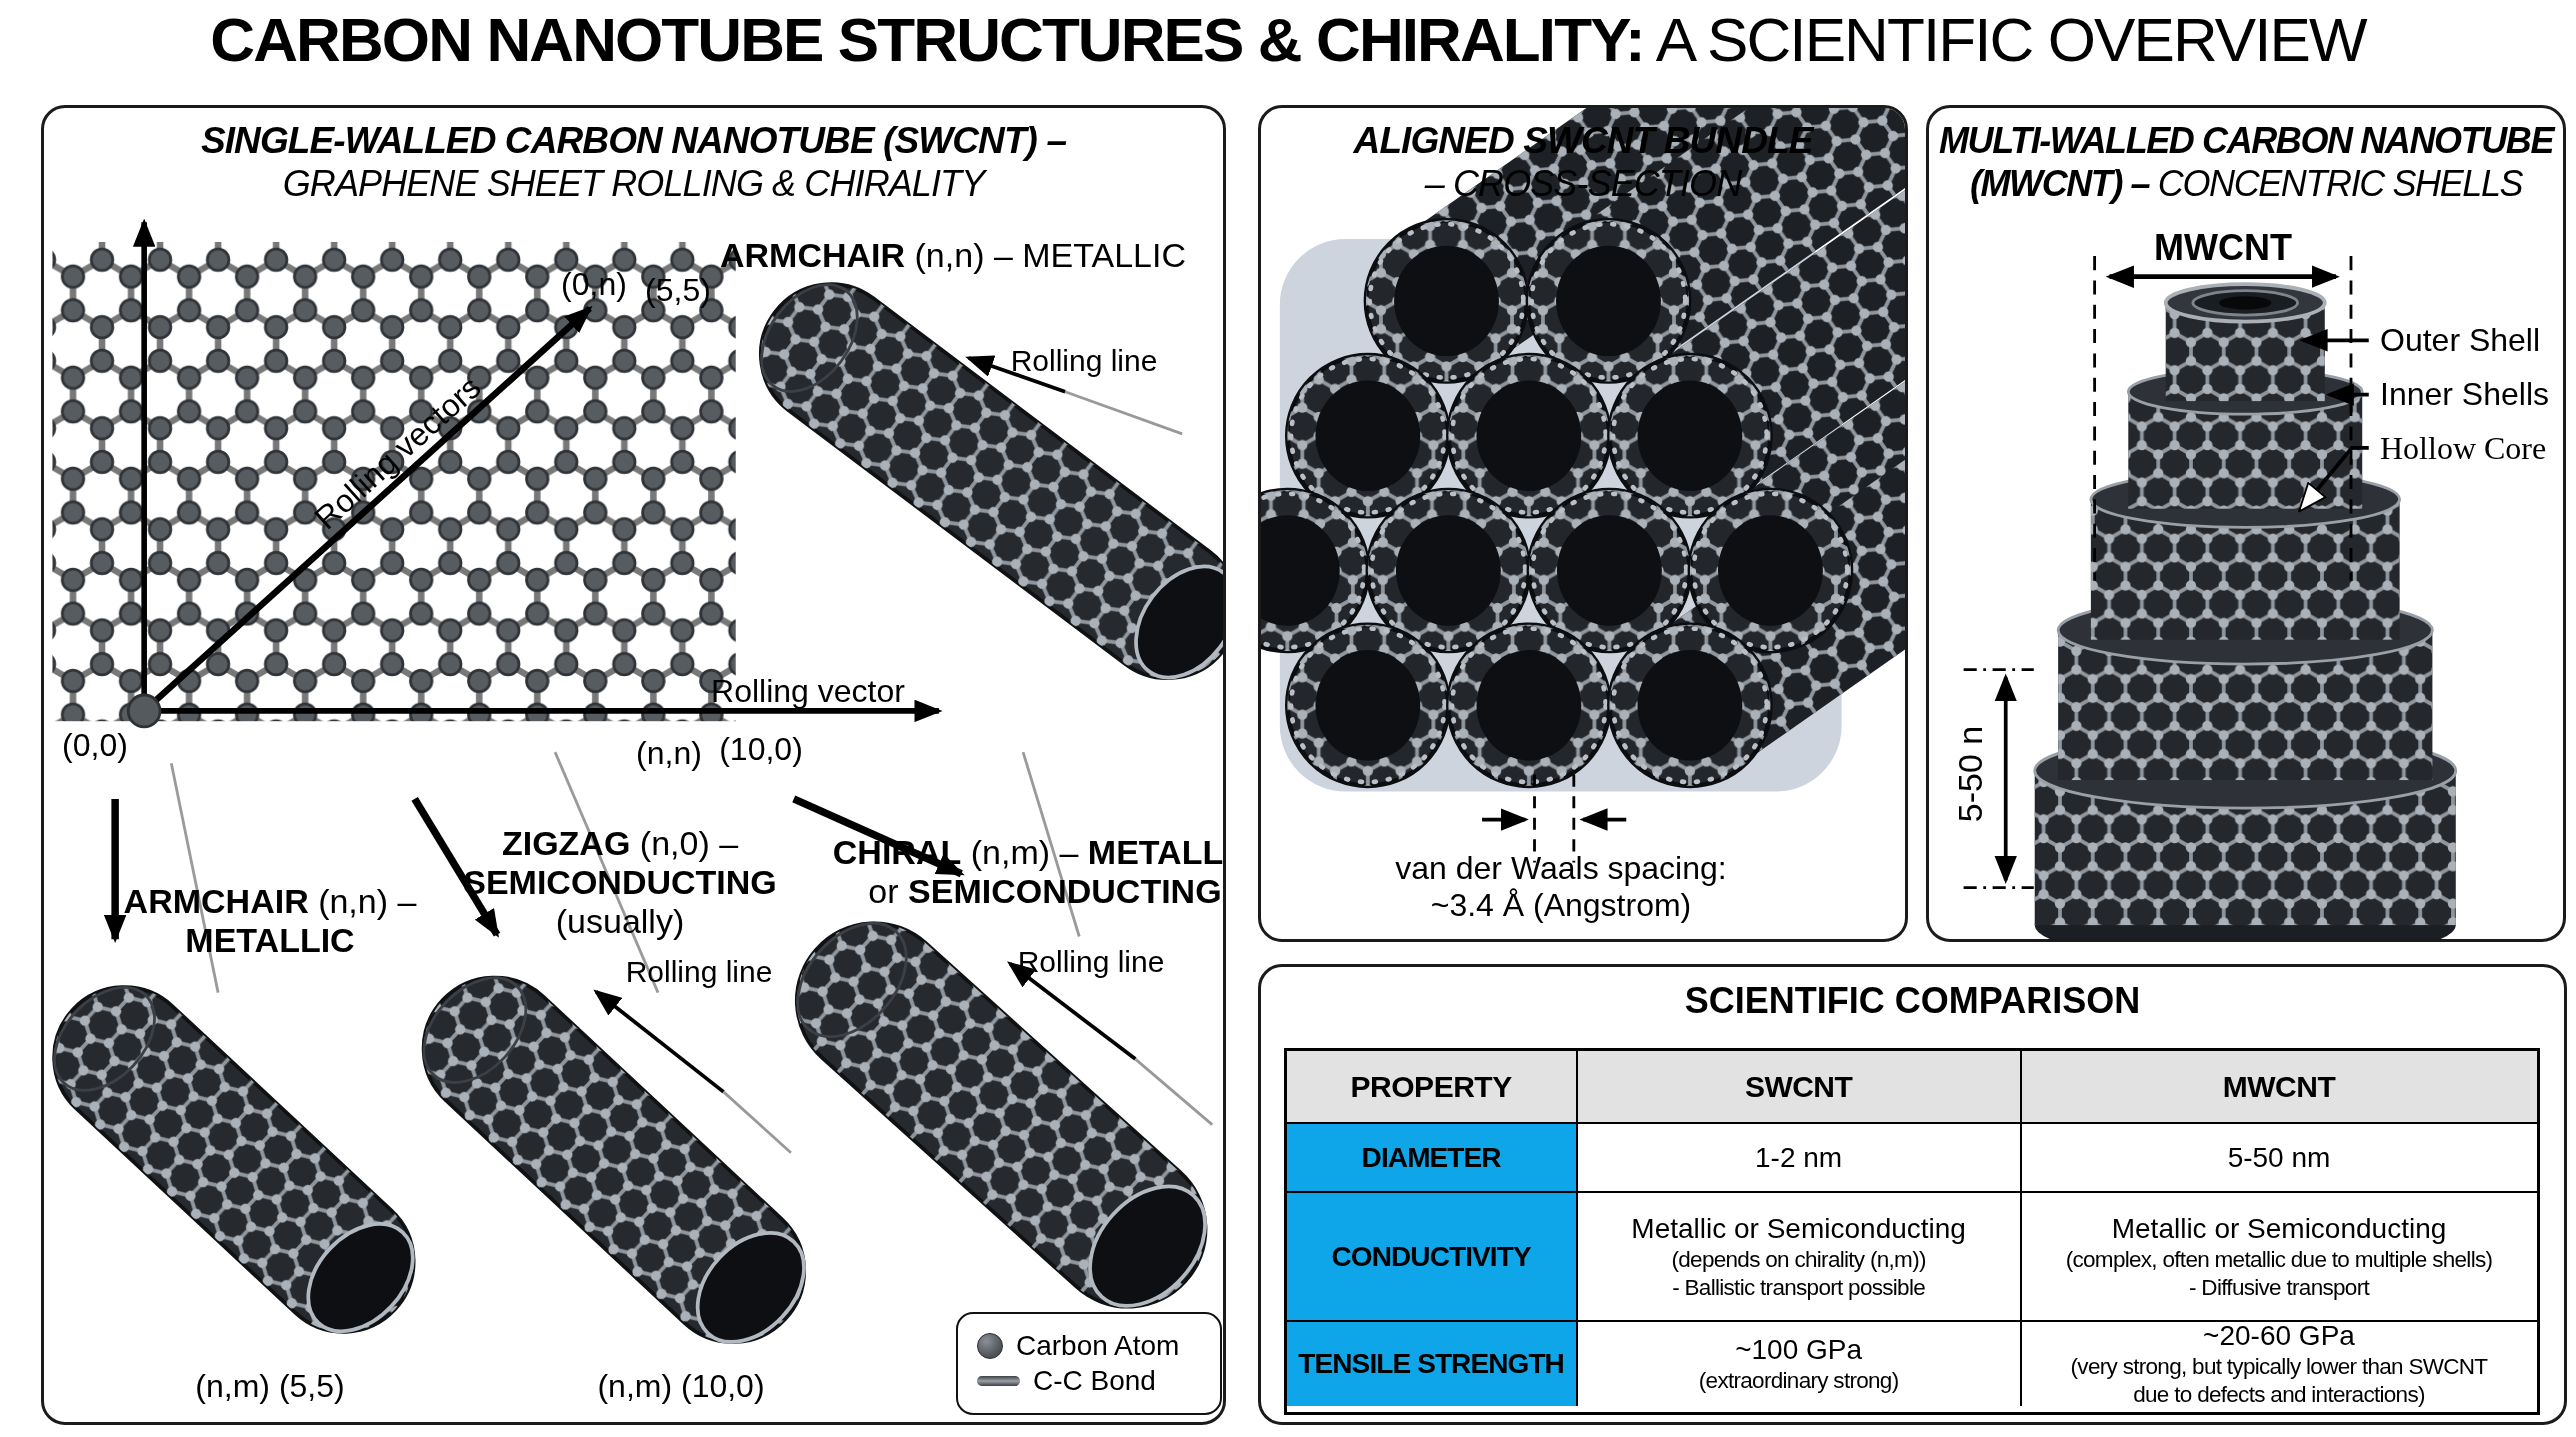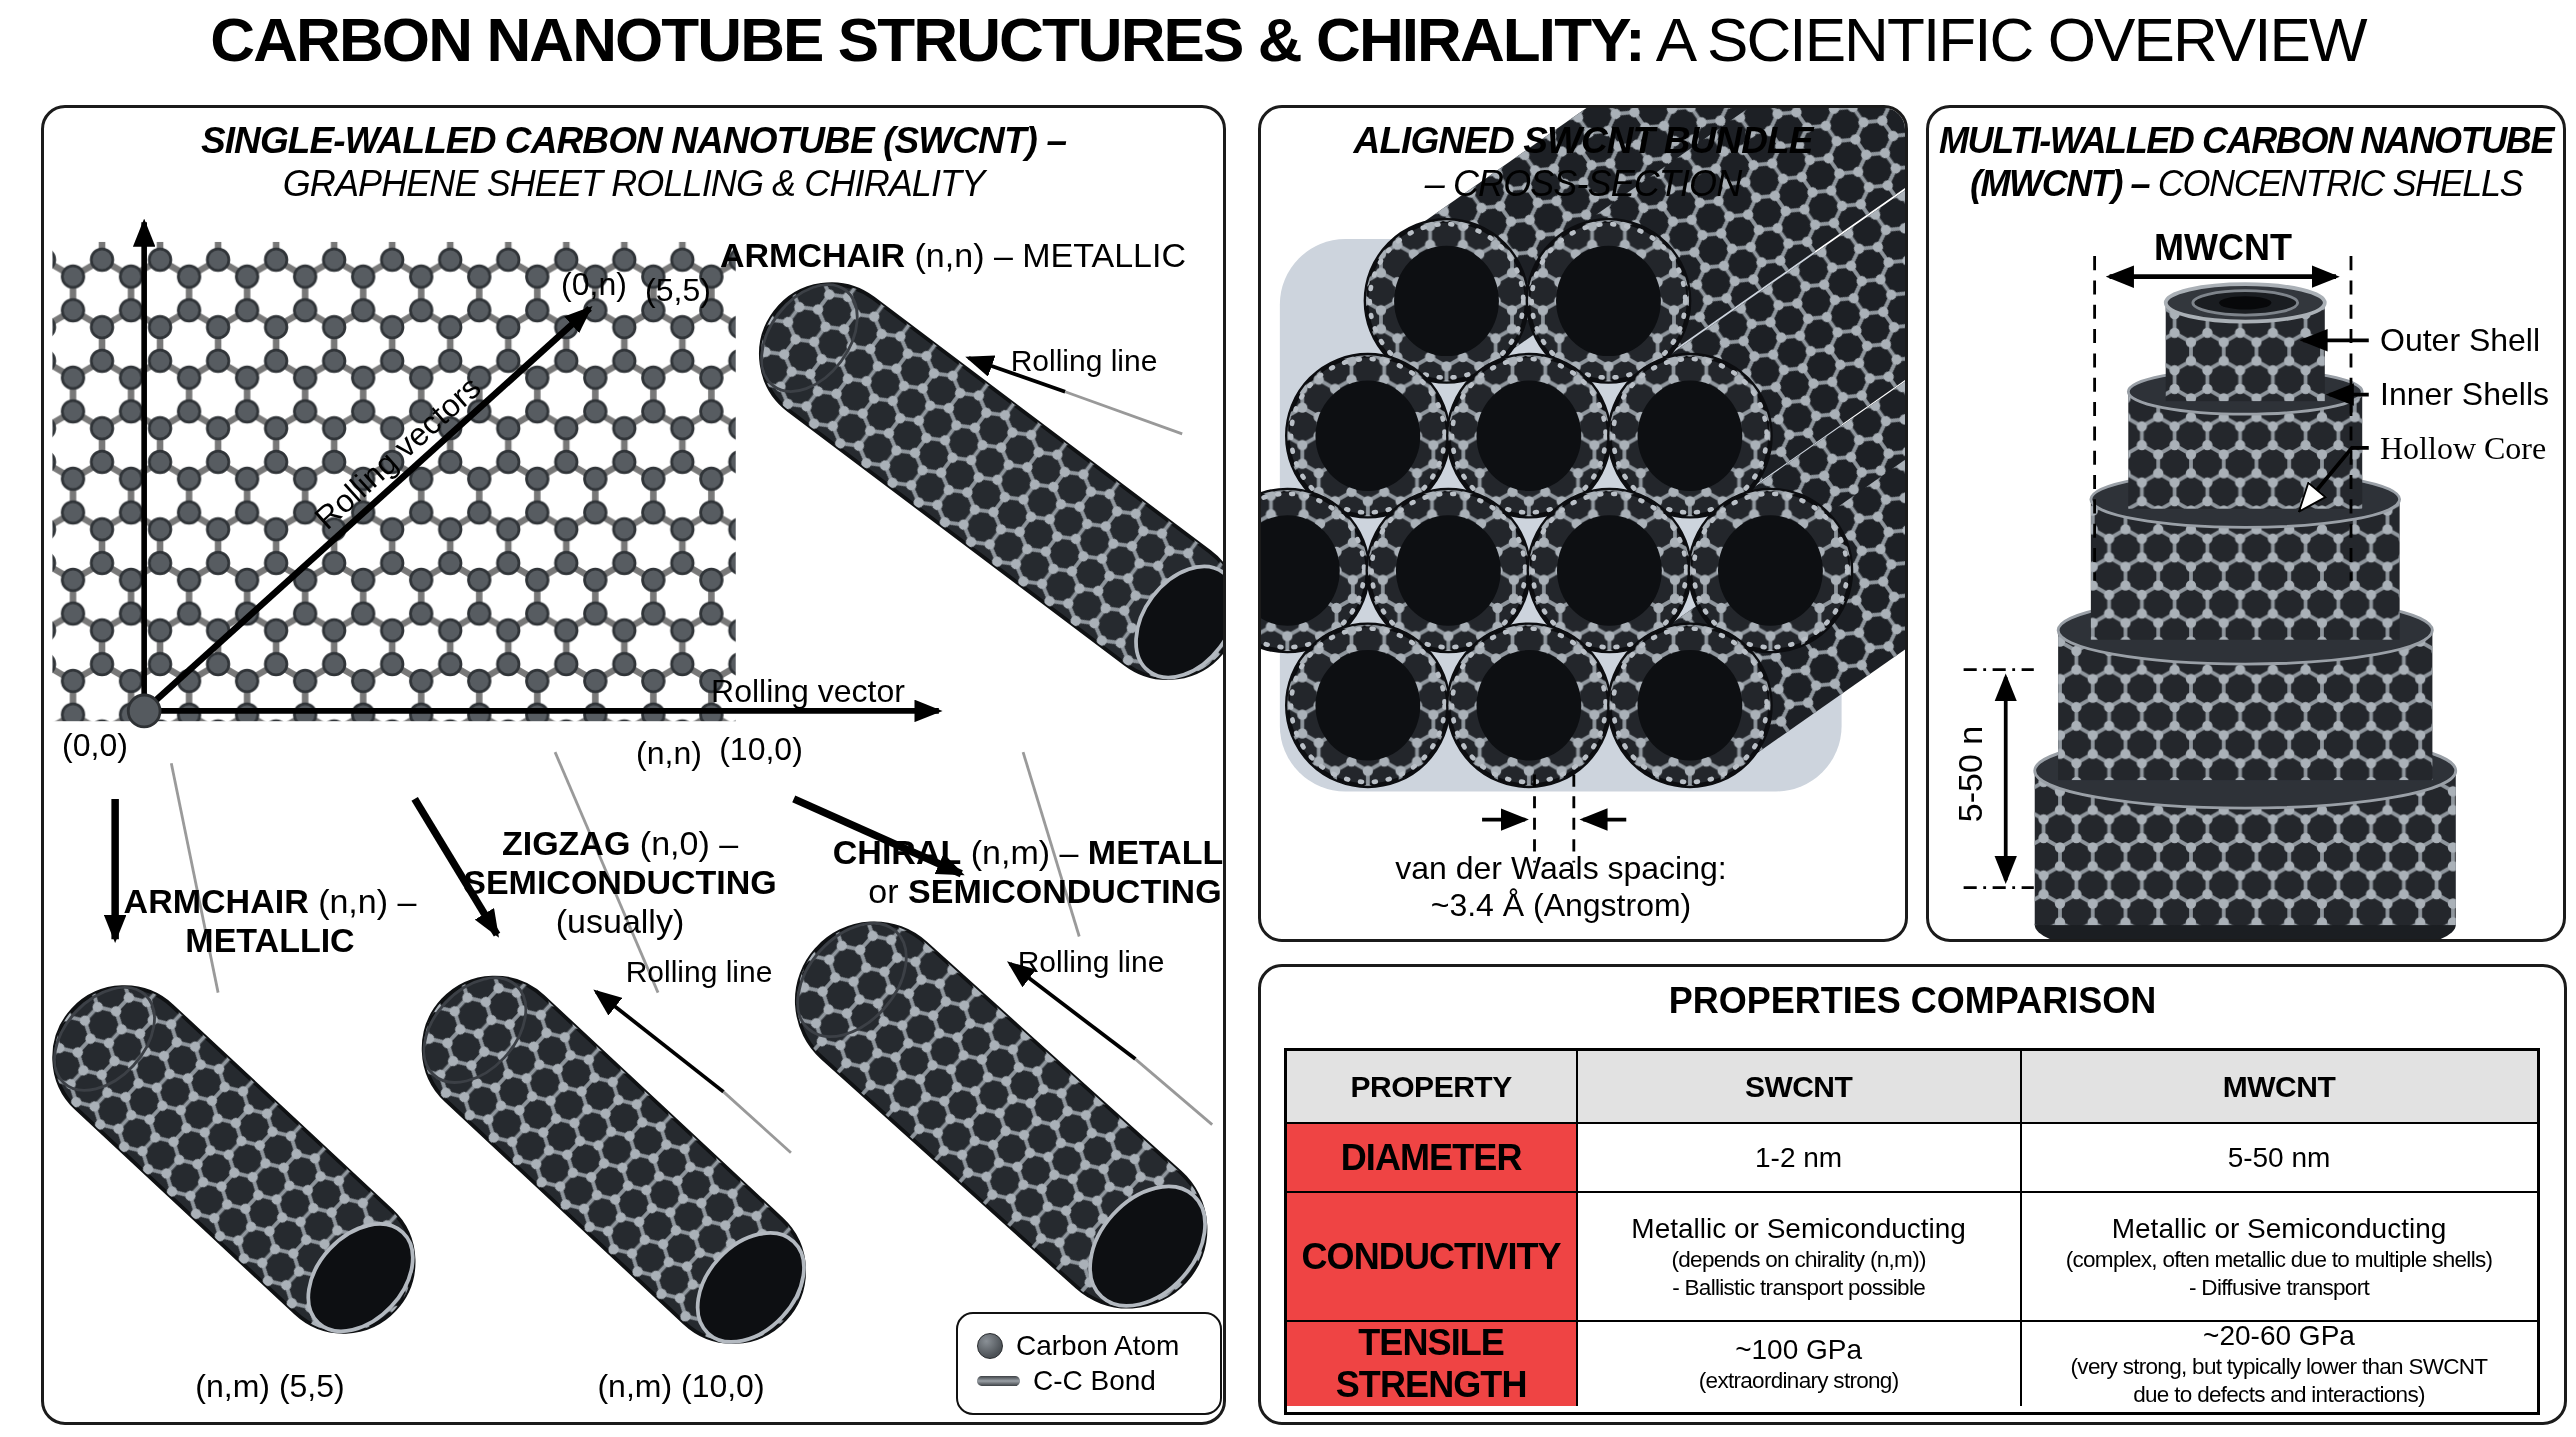--- a/index.html
+++ b/index.html
@@ -55,21 +55,21 @@
   .ptable { position:absolute; left:22.5px; top:81px; width:1256px; height:367px;
             border:3.7px solid #000; display:grid;
             grid-template-columns:23.3% 35.5% 41.2%;
             grid-template-rows:73px 69px 129px 84px; }
   .cell { border-right:2.8px solid #000; border-bottom:2.8px solid #000;
           display:flex; flex-direction:column; align-items:center; justify-content:center;
           text-align:center; padding:1.9px 7.5px; background:#fff; }
   .cell.last-col { border-right:none; }
   .cell.last-row { border-bottom:none; }
   .cell.head { background:#e2e2e2; font-size:30px; font-weight:700; letter-spacing:-0.5px; }
-  .cell.rowlab { background:#ef4444; font-size:36px; font-weight:700; letter-spacing:-0.9px; }
+  .cell.rowlab { background:#0ea5e9; font-size:28px; font-weight:700; letter-spacing:-0.9px; }
   .cl-lg { font-size:28px; line-height:34px; }
   .cl-sm { font-size:22.5px; line-height:28px; letter-spacing:-0.7px; }
 </style>
 </head>
 <body>
 
 <svg width="0" height="0" style="position:absolute">
   <defs>
     <pattern id="hexLight" width="62" height="108" patternUnits="userSpaceOnUse">
       <path d="M31,0 L62,18 L62,54 L31,72 L0,54 L0,18 Z M31,72 L31,108" fill="none" stroke="#787878" stroke-width="7"></path>
@@ -405,21 +405,21 @@
       </div>
     </div>
     <div class="lbl bold" style="left:294px; top:140px; font-size:36px;">MWCNT</div>
     <div class="side-lbl" style="left:451px; top:232px;">Outer Shell</div>
     <div class="side-lbl" style="left:451px; top:286px;">Inner Shells</div>
     <div class="side-lbl" style="left:451px; top:340px;font-family:Liberation Serif, serif;">Hollow Core</div>
     <div class="lbl rot-vert" style="left:41px; top:666px;">5-50 n</div>
   </div>
 
   <div class="panel" id="panel-table">
-    <div class="table-title">PROPERTIES COMPARISON</div>
+    <div class="table-title">SCIENTIFIC COMPARISON</div>
     <div class="ptable">
       <div class="cell head">PROPERTY</div>
       <div class="cell head">SWCNT</div>
       <div class="cell head last-col">MWCNT</div>
 
       <div class="cell rowlab">DIAMETER</div>
       <div class="cell">
         <div class="cl-lg">1-2 nm</div>
       </div>
       <div class="cell last-col">

